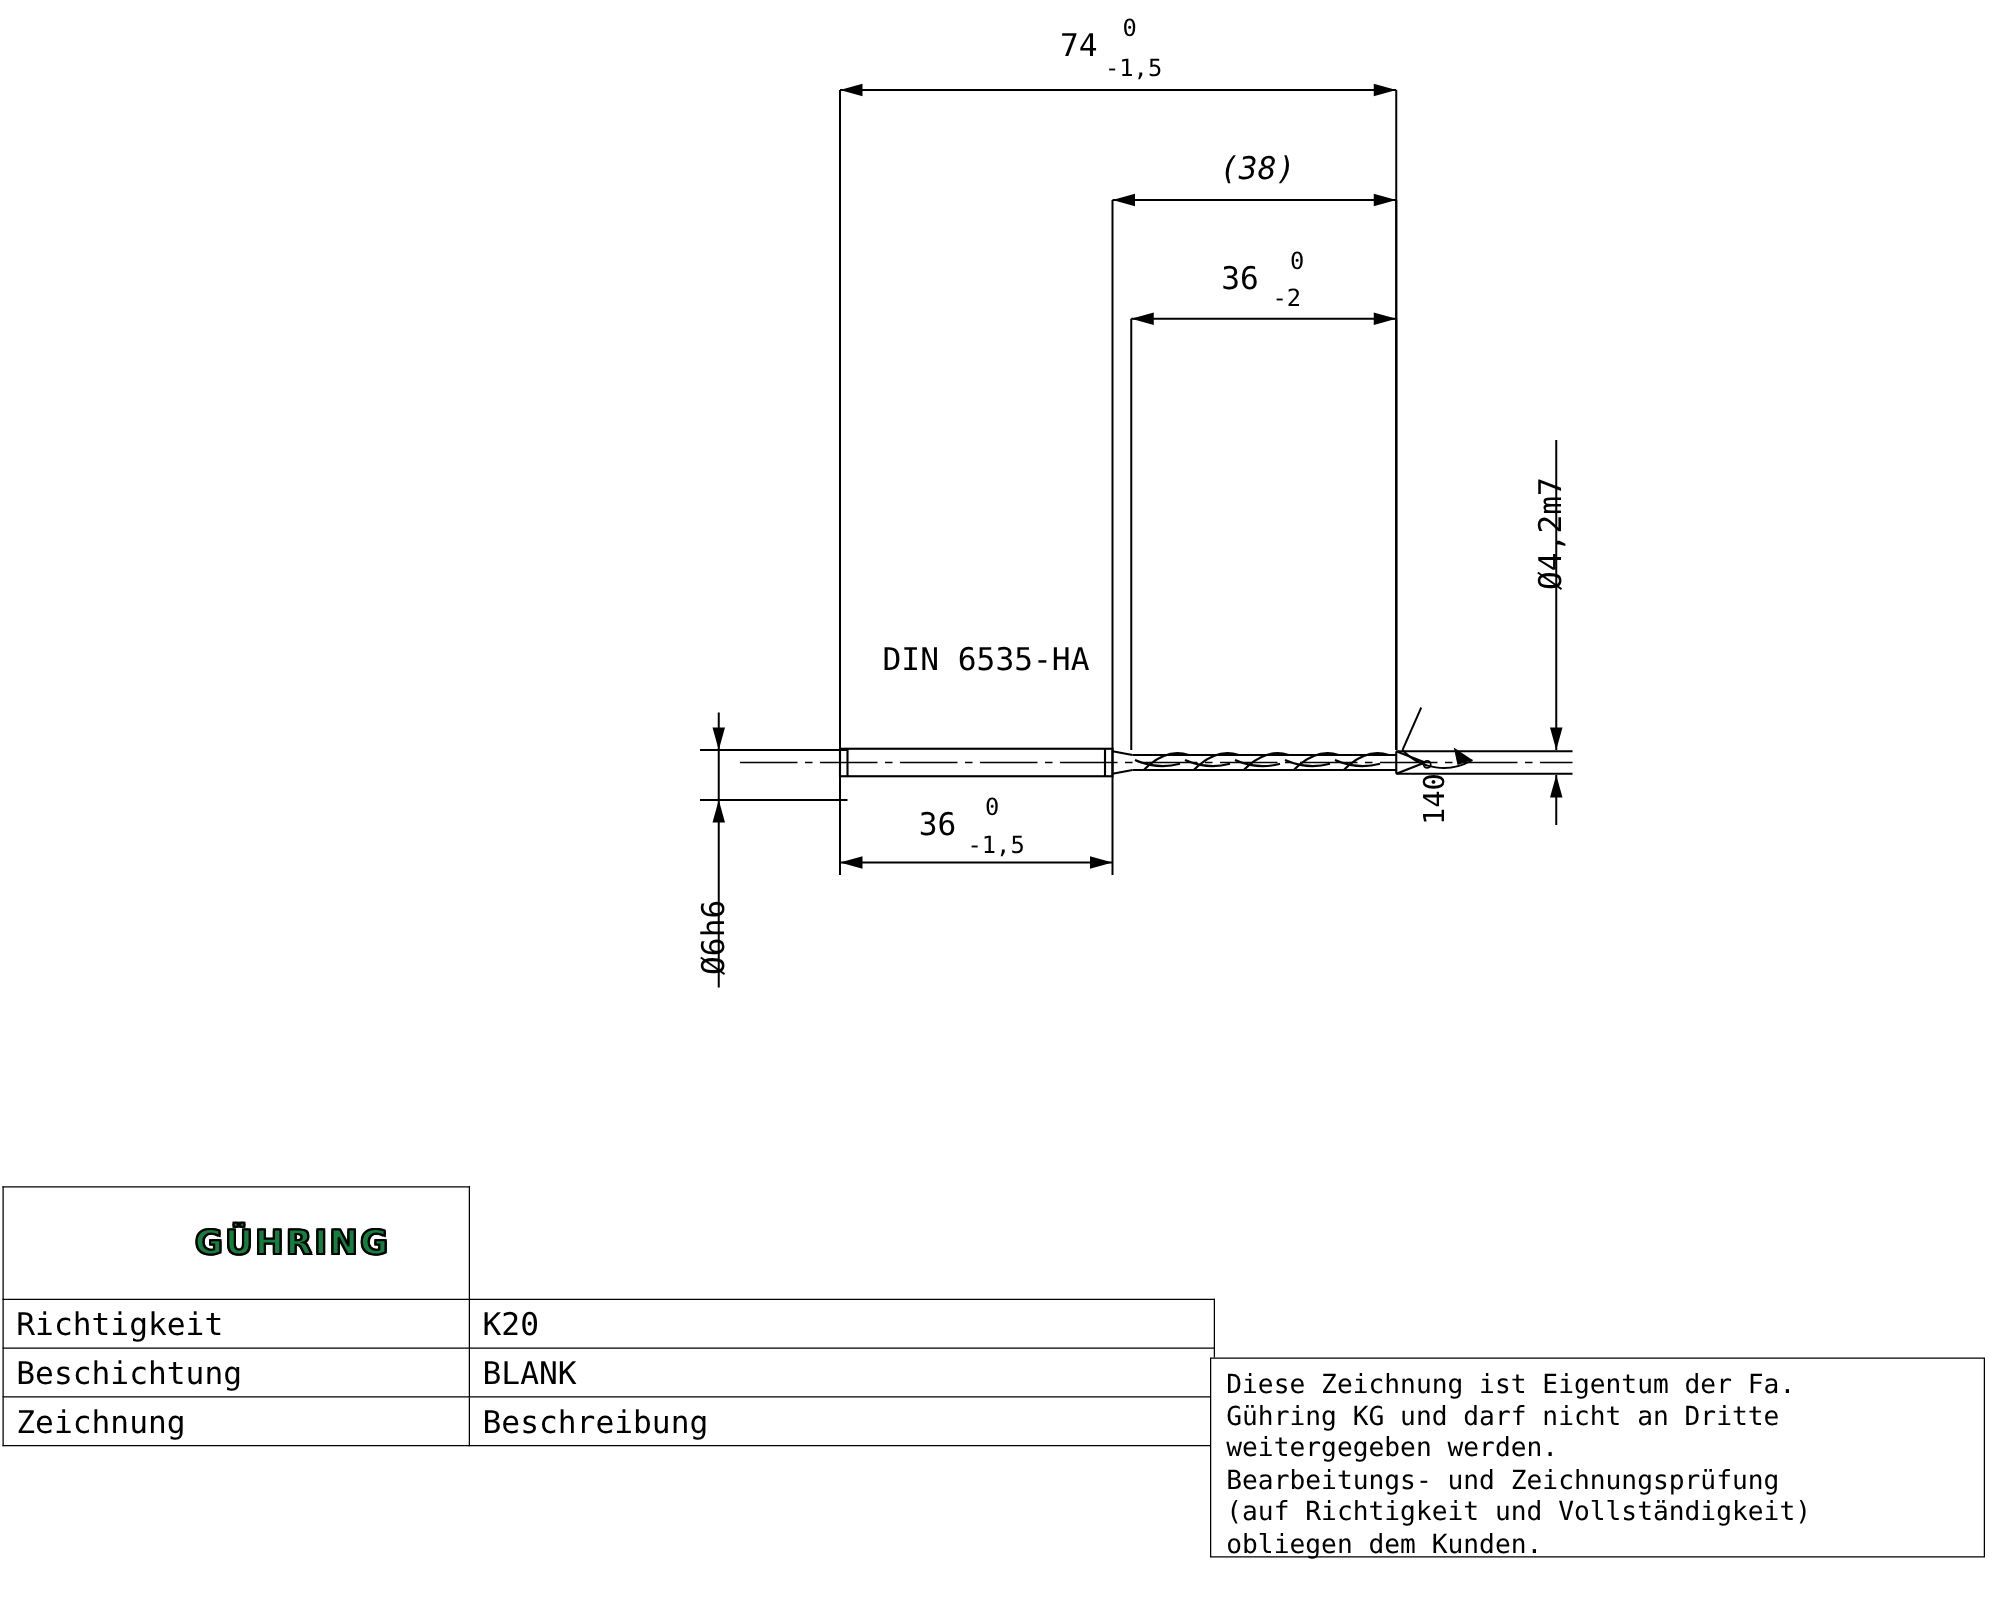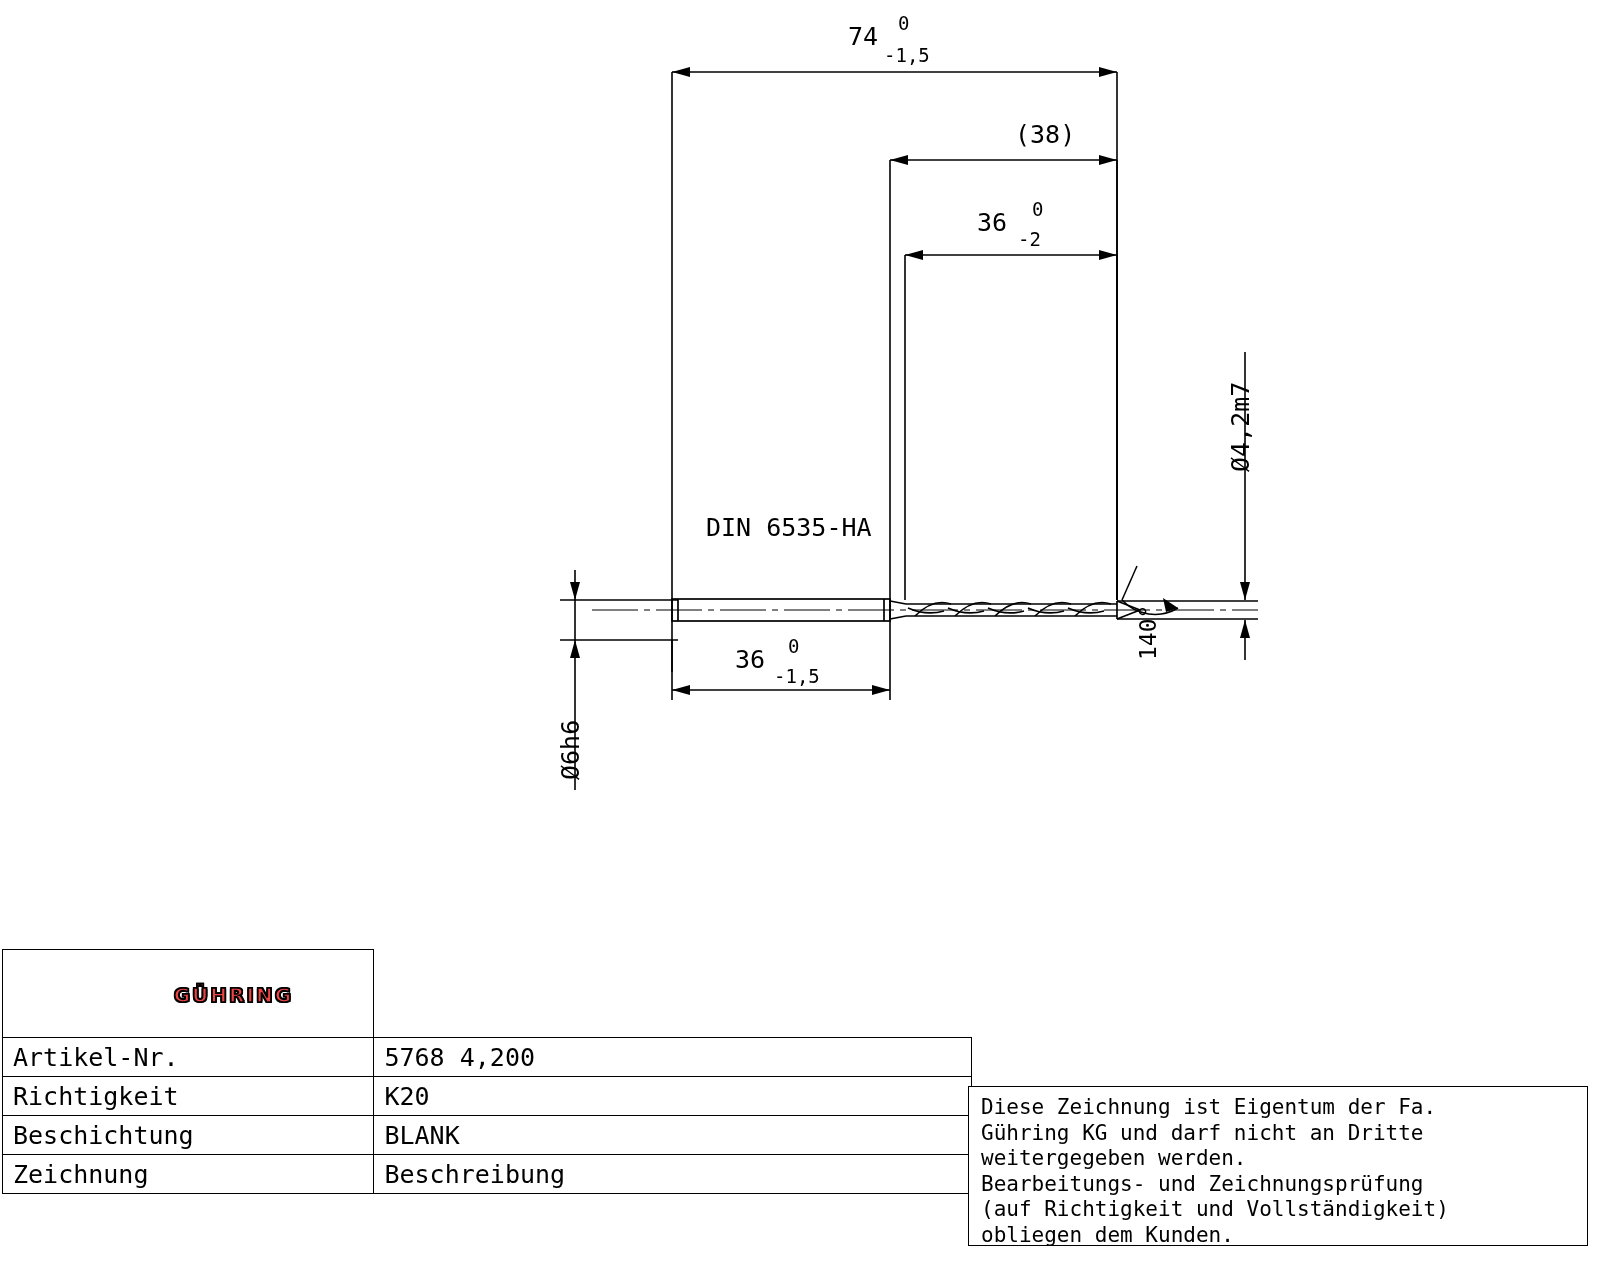--- a/index.html
+++ b/index.html
@@ -66,24 +66,24 @@
   }
   #title-block tr.logo-row td.blank-cell {
     border-left: 1.6px solid #000;
     border-top: none;
     border-right: none;
     border-bottom: none;
     background: #fff;
   }
   .logo-text {
     font-family: "DejaVu Sans", sans-serif;
-    font-size: 20px;
+    font-size: 27px;
     font-weight: bold;
     letter-spacing: 2px;
-    color: #ef4444;
+    color: #15803d;
     -webkit-text-stroke: 1.6px #000;
     text-shadow:
       -1px -1px 0 #000, 1px -1px 0 #000,
       -1px 1px 0 #000, 1px 1px 0 #000;
   }
   
   #note-box {
     position: absolute;
     left: 968px;
     top: 1086px;
@@ -197,21 +197,21 @@
       <line x1="1122" y1="600" x2="1137" y2="566"></line>
       <polygon points="1178,608 1163,598 1166,612" fill="#000" stroke="none"></polygon>
     </g>
 
   </svg>
 
   <div class="txt" style="left:848px; top:22px;">74</div>
   <div class="txt tol" style="left:898px; top:12px;">0</div>
   <div class="txt tol" style="left:884px; top:44px;">-1,5</div>
 
-  <div class="txt" style="left:1015px; top:120px;">(38)</div>
+  <div class="txt" style="left:976px; top:120px;font-style:italic;">(38)</div>
 
   <div class="txt" style="left:977px; top:208px;">36</div>
   <div class="txt tol" style="left:1032px; top:198px;">0</div>
   <div class="txt tol" style="left:1018px; top:228px;">-2</div>
 
   <div class="txt rot90" style="left:1226px; top:472px;">Ø4,2m7</div>
 
   <div class="txt rot90" style="left:556px; top:780px;">Ø6h6</div>
 
   <div class="txt" style="left:735px; top:645px;">36</div>
@@ -226,24 +226,20 @@
 
 <table id="title-block">
   <tbody>
       <tr class="logo-row">
     <td class="label logo-cell">
       <span class="logo-text">GÜHRING</span>
     </td>
     <td class="value blank-cell"></td>
   </tr>
   <tr>
-    <td class="label">Artikel-Nr.</td>
-    <td class="value">5768 4,200</td>
-  </tr>
-  <tr>
     <td class="label">Richtigkeit</td>
     <td class="value">K20</td>
   </tr>
   <tr>
     <td class="label">Beschichtung</td>
     <td class="value">BLANK</td>
   </tr>
   <tr>
     <td class="label">Zeichnung</td>
     <td class="value">Beschreibung</td>

